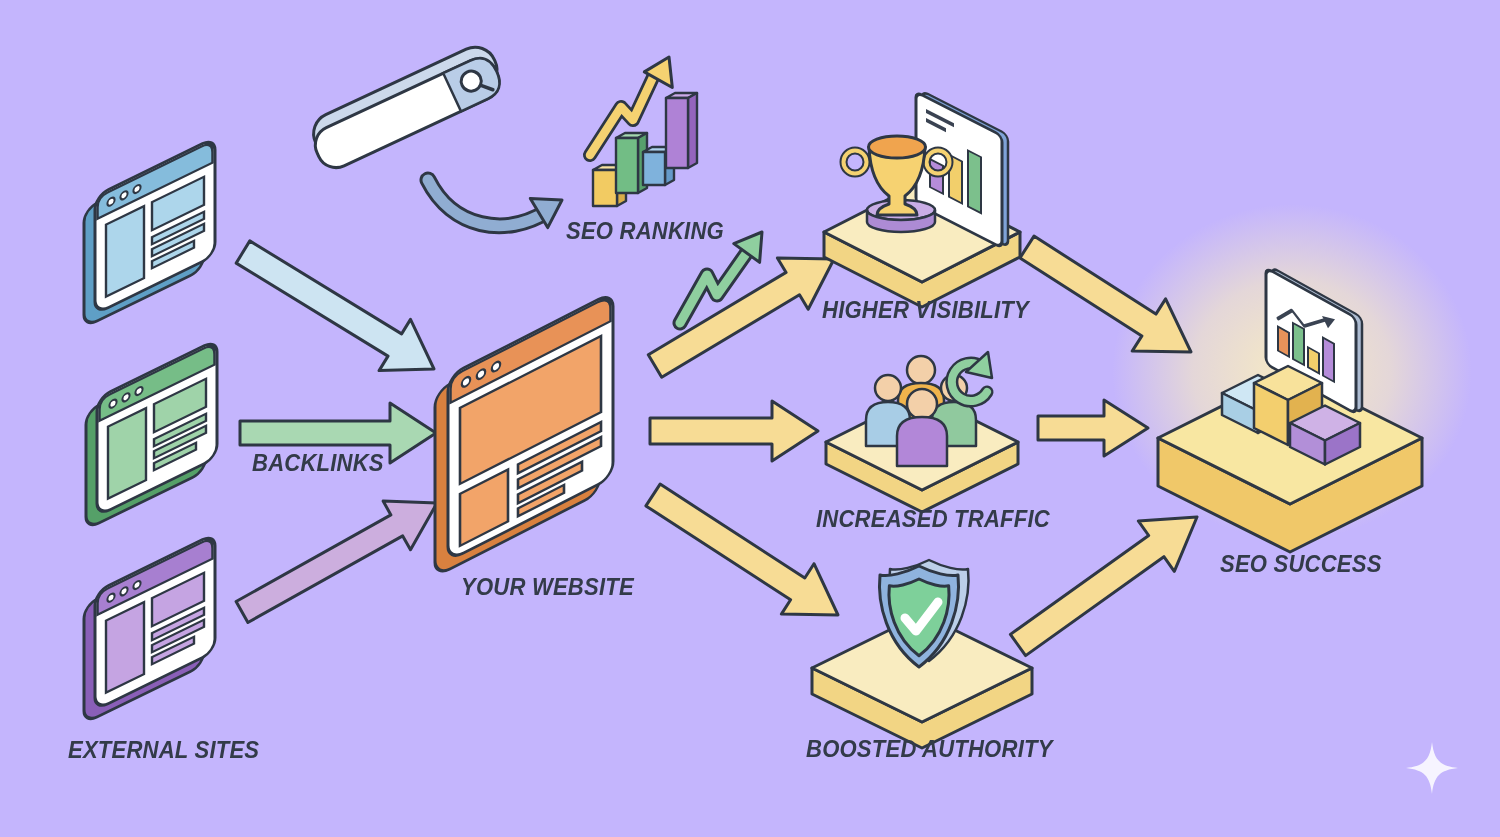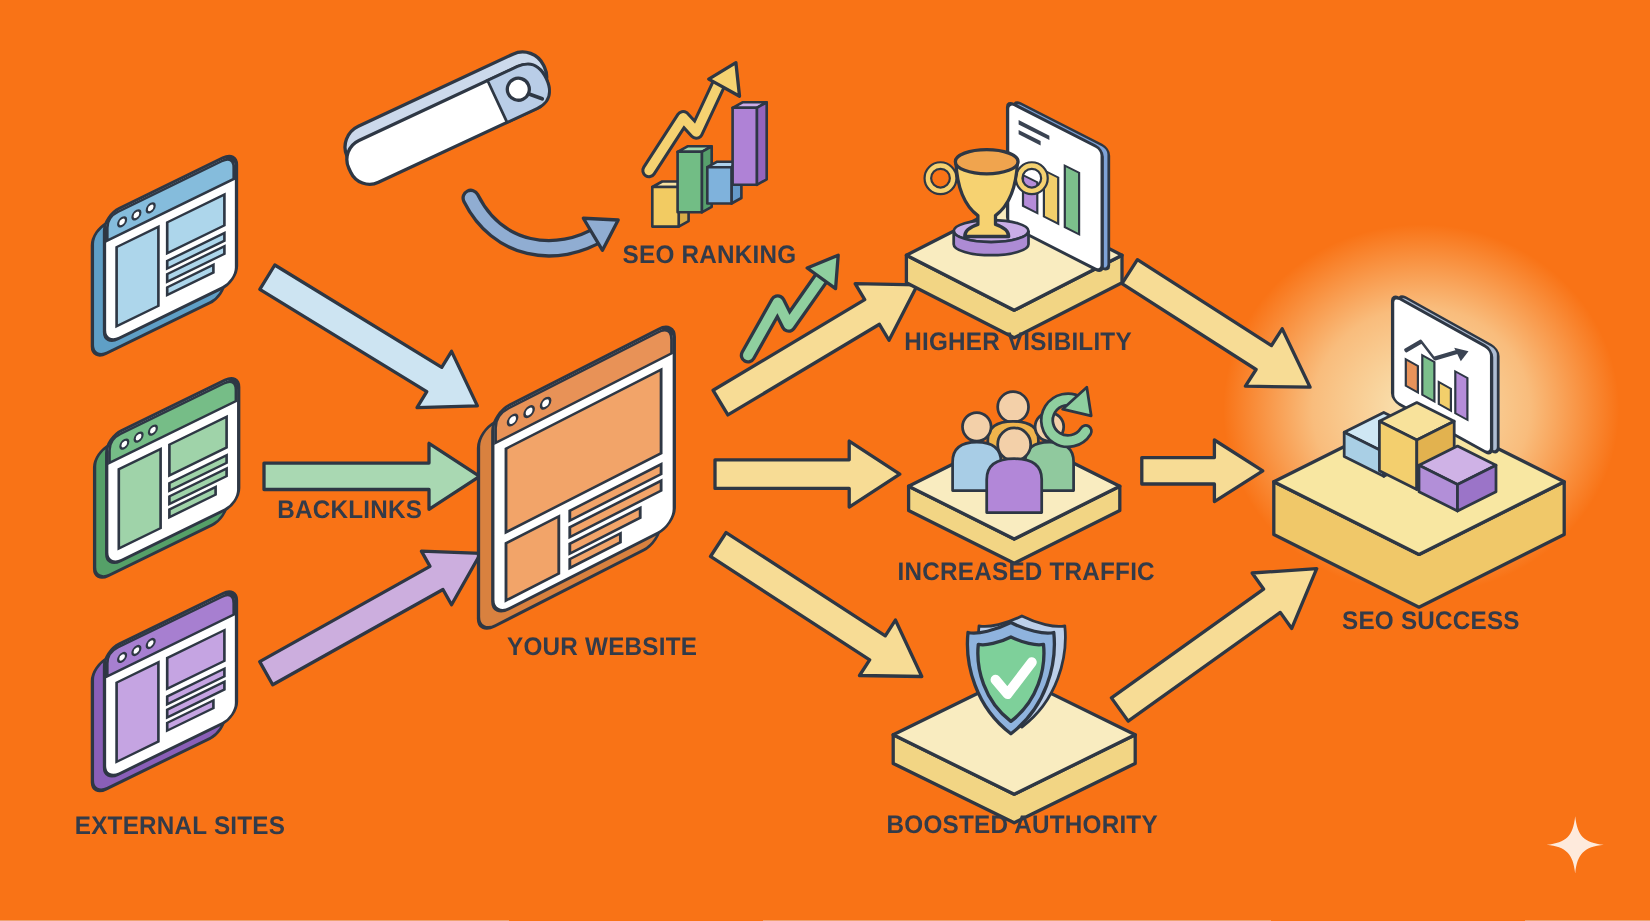--- a/index.html
+++ b/index.html
@@ -1,19 +1,20 @@
 <!DOCTYPE html>
 <html><head>
 <meta charset="utf-8">
 <style>
   html,body{margin:0;padding:0;background:#dfe3ea;}
   #canvas{
     position:relative;width:1500px;height:837px;overflow:hidden;
-    background:#f97316;
+    background:#c4b5fd;
     font-family:"Liberation Sans", sans-serif;
+    font-style:italic;
   }
   #scene{position:absolute;left:0;top:0;}
   .lbl{
     position:absolute;
     font-weight:700;font-size:23px;line-height:24px;
     color:#333b49;letter-spacing:0.2px;white-space:nowrap;
     transform:scaleX(0.96);transform-origin:left top;
   }
 </style>
 </head>

